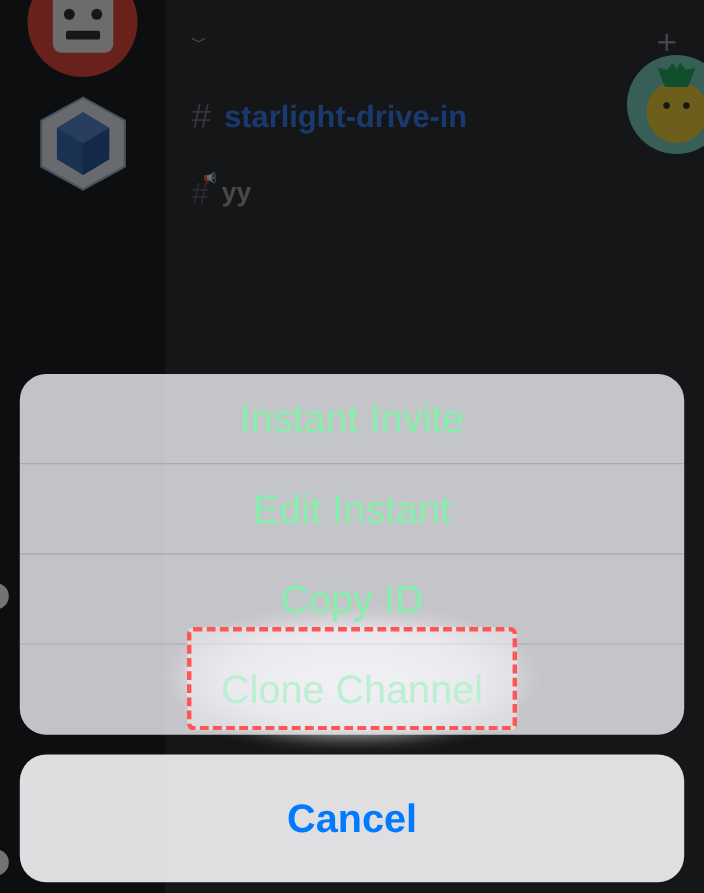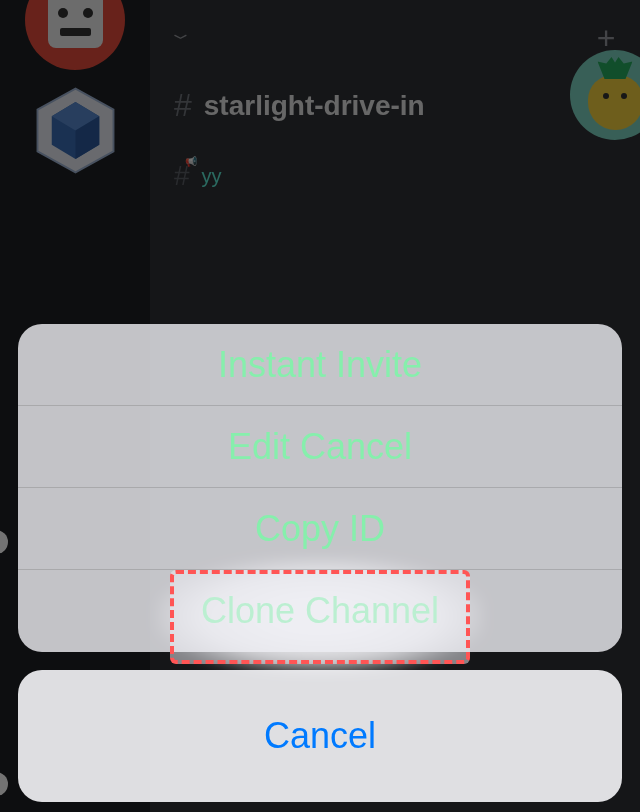--- a/index.html
+++ b/index.html
@@ -116,28 +116,28 @@
       color: #72767d;
       font-size: 32px;
       font-weight: 500;
     }
     .hash-icon-small {
       color: #5c5f66;
       font-size: 28px;
       position: relative;
     }
     .channel-name {
-      color: #e5e5e5;
+      color: #3b82f6;
       font-size: 28px;
       font-weight: 700;
     }
     .channel-name-dim {
-      color: #5eead4;
-      font-size: 20px;
-      font-weight: 400;
+      color: #a3a3a3;
+      font-size: 24px;
+      font-weight: 700;
     }
     .announce-badge {
       position: absolute;
       top: -4px;
       right: -8px;
       font-size: 10px;
     }
     .pineapple-avatar {
       position: absolute;
       right: -20px;
@@ -211,27 +211,27 @@
       font-size: 36px;
       color: #86efac;
       border-bottom: 1px solid rgba(120, 120, 120, 0.35);
       cursor: pointer;
       font-weight: 400;
     }
     .action-item:last-child { border-bottom: none; }
     .cancel-button {
       background: rgba(245, 245, 248, 0.9);
       border-radius: 24px;
-      height: 132px;
+      height: 116px;
       display: flex;
       align-items: center;
       justify-content: center;
       font-size: 36px;
       color: #007aff;
-      font-weight: 400;
+      font-weight: 700;
       cursor: pointer;
     }
 
     .highlight-glow {
       position: absolute;
       left: 155px;
       width: 330px;
       height: 120px;
       bottom: 136px;
       border-radius: 18px;
@@ -316,20 +316,20 @@
 
 </div>
 
 <div class="dark-overlay"></div>
 
 <div class="highlight-glow"></div>
 
 <div class="action-sheet">
   <div class="action-group">
     <div class="action-item">Instant Invite</div>
-    <div class="action-item">Edit Cancel</div>
+    <div class="action-item">Edit Instant</div>
     <div class="action-item">Copy ID</div>
     <div class="action-item">Clone Channel</div>
   </div>
   <div class="cancel-button">Cancel</div>
 </div>
 
 <div class="highlight-box"></div>
 
 </body></html>

